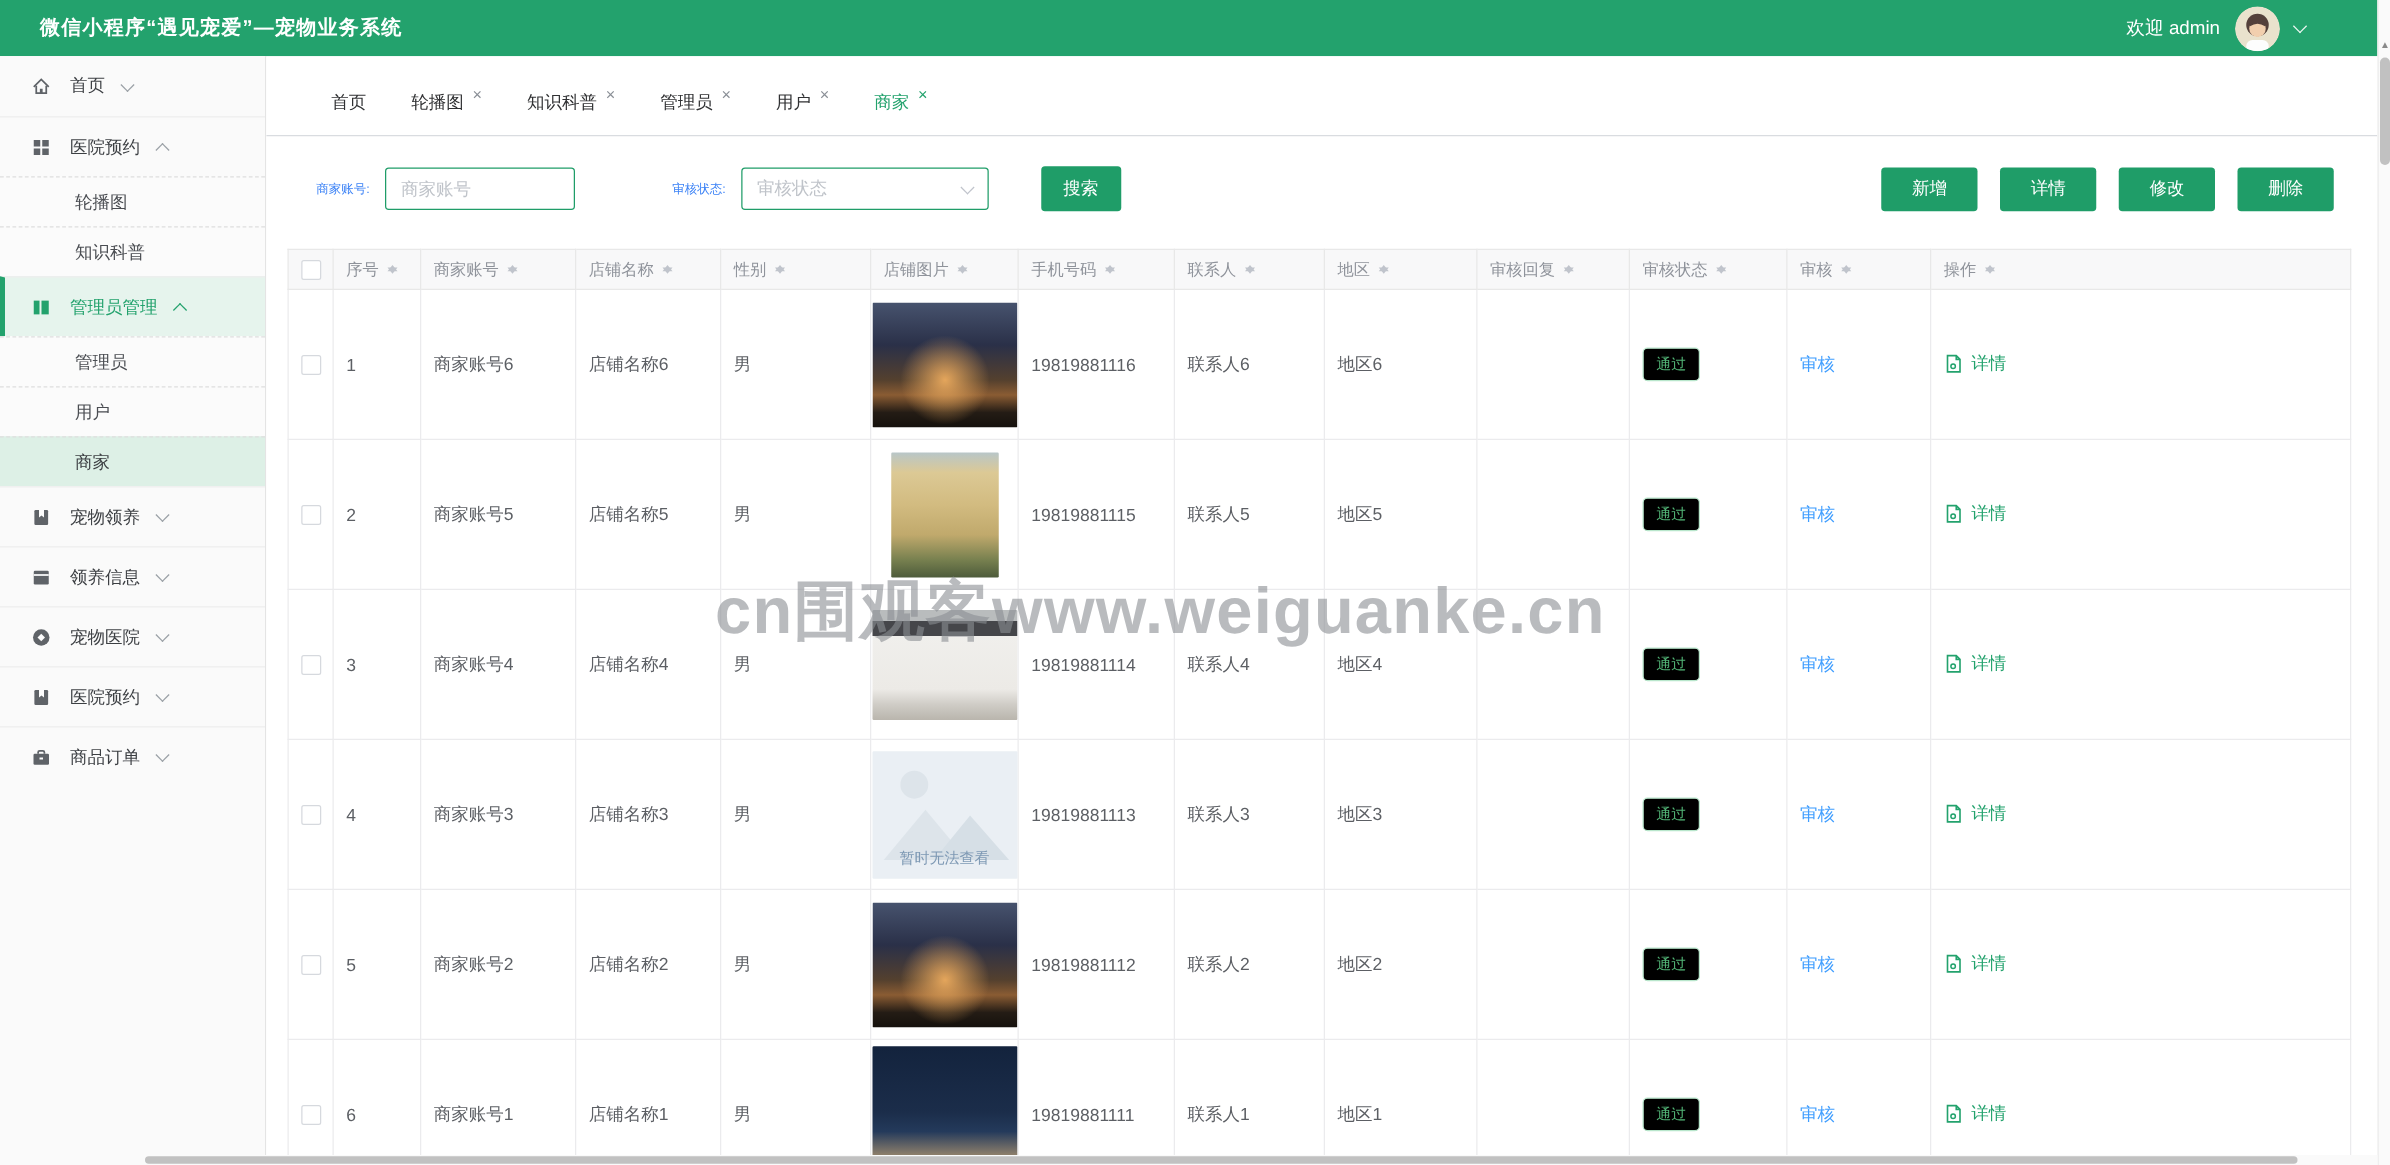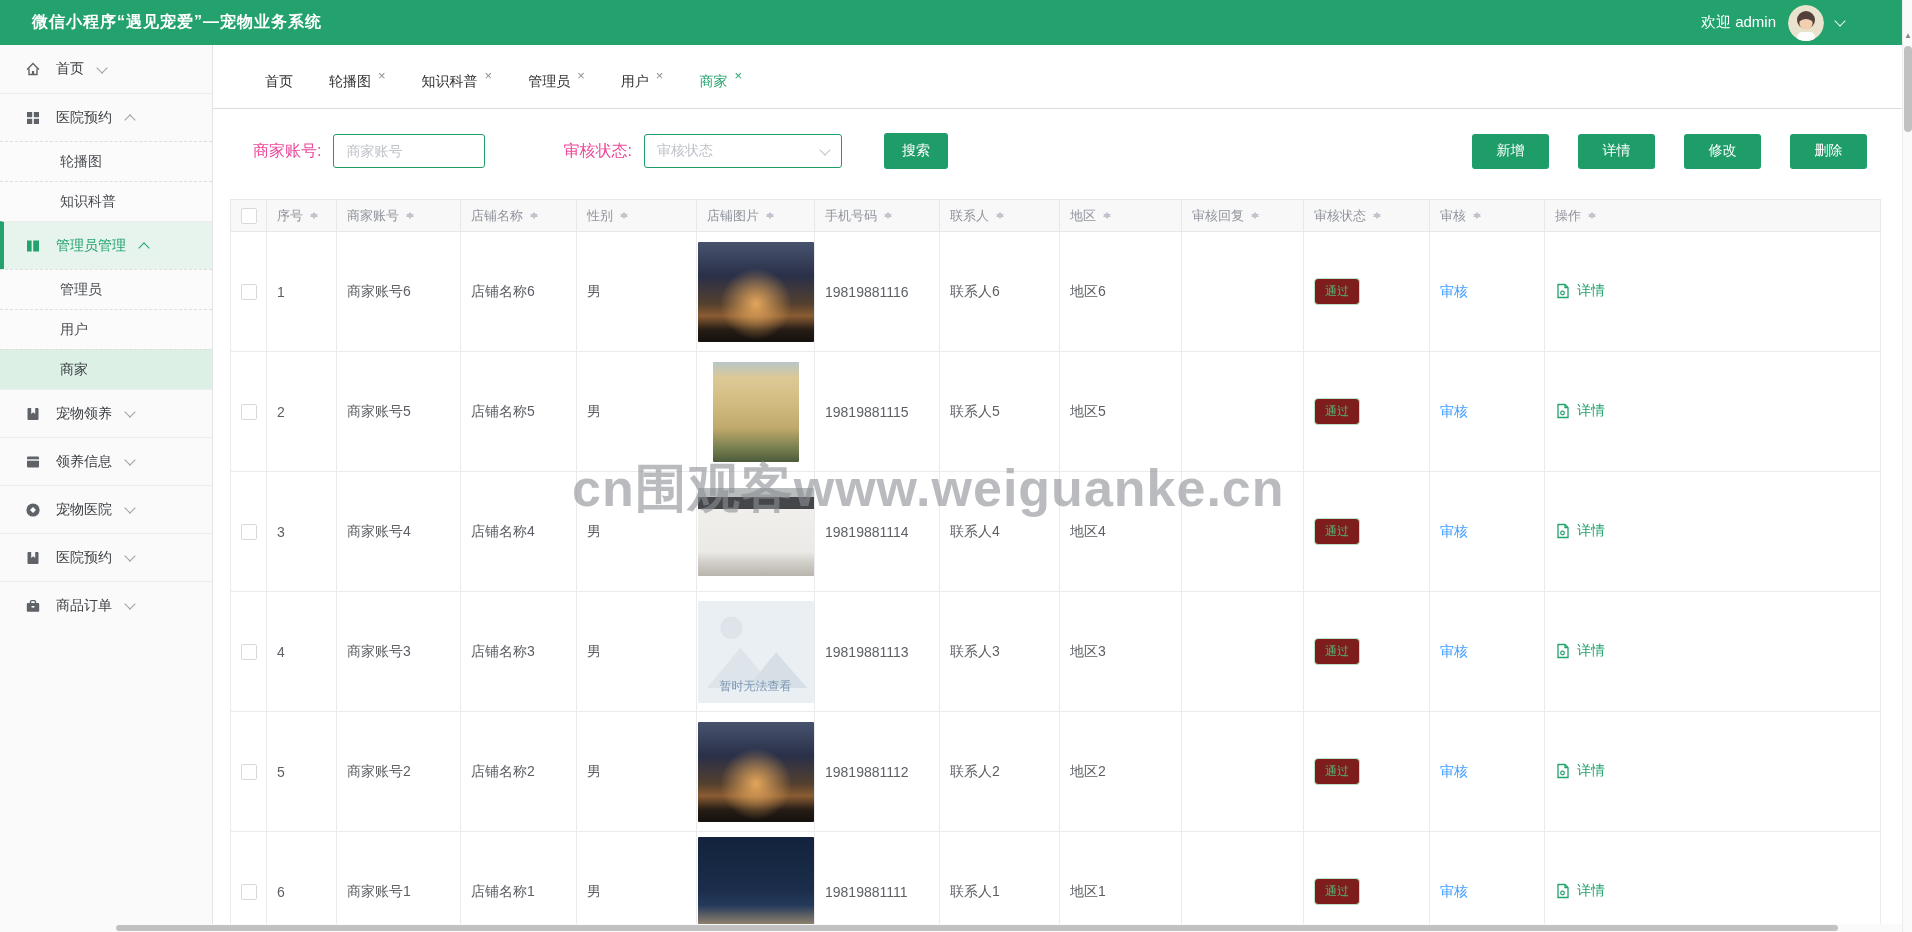--- a/index.html
+++ b/index.html
@@ -29,42 +29,42 @@
   
   .main { position:absolute; left:213px; top:45px; width:1689px; height:887px; background:#fff; overflow:hidden; }
 
   .tabbar { height:64px; border-bottom:1px solid #d9dce0; display:flex; align-items:center; gap:36px; padding:10px 0 0 52px; }
   .tab { font-size:14px; color:#303133; cursor:pointer; white-space:nowrap; }
   .tab .x { font-size:13px; color:#8a8f96; margin-left:7px; position:relative; top:-6px; cursor:pointer; }
   .tab.active { color:#23a26d; }
   .tab.active .x { color:#23a26d; }
 
   .toolbar { margin-top:22px; height:40px; display:flex; align-items:center; padding-left:40px; }
-  .toolbar label { font-size:16px; color:#ec4899; margin-right:12px; }
+  .toolbar label { font-size:10px; color:#3b82f6; margin-right:12px; }
   .text-input { width:152px; height:34px; border:1px solid #1f9d68; border-radius:3px; padding:0 12px; font-size:14px; color:#333; outline:none; background:#fff; }
   .text-input::placeholder { color:#bfc3c9; }
   .fake-select { width:198px; height:34px; border:1px solid #1f9d68; border-radius:3px; display:flex; align-items:center; padding:0 12px; font-size:14px; color:#bfc3c9; margin-right:0; cursor:pointer; background:#fff; }
   .fake-select .arr { margin-left:auto; border-color:#c0c4cc; }
   .gap-status { margin-left:78px; }
   .btn { border:none; border-radius:3px; background:#1f9d68; color:#fff; font-size:14px; cursor:pointer; }
   .btn.search { width:64px; height:36px; margin-left:42px; }
-  .right-actions { margin-left:auto; margin-right:35px; display:flex; gap:29px; }
+  .right-actions { margin-left:auto; margin-right:35px; display:flex; gap:18px; }
   .right-actions .btn { width:77px; height:35px; }
 
   
   table.grid { margin:28px 22px 0 17px; width:1650px; border-collapse:collapse; table-layout:fixed; }
   .grid th { height:32px; background:#f8f8f9; color:#8f939b; font-size:13px; font-weight:400; text-align:left; padding-left:10px; border:1px solid #e8e8e8; white-space:nowrap; }
   .grid td { height:120px; border:1px solid #ebebed; font-size:14px; color:#5c5f64; padding-left:10px; background:#fff; }
   .grid td.c, .grid th.c { text-align:center; padding-left:0; }
   .cbx { display:inline-block; width:16px; height:16px; border:1px solid #d6d9de; border-radius:2px; background:#fff; vertical-align:middle; cursor:pointer; }
   .sort { display:inline-block; width:11px; height:15px; position:relative; margin-left:5px; vertical-align:-3px; cursor:pointer; }
   .sort::before { content:""; position:absolute; top:0; left:2px; border:4px solid transparent; border-bottom:5px solid #c0c4cc; }
   .sort::after { content:""; position:absolute; bottom:0; left:2px; border:4px solid transparent; border-top:5px solid #c0c4cc; }
 
-  .badge { display:inline-block; padding:4px 10px; font-size:12px; color:#52b576; background:#7f1d1d; border:1px solid #b8e6cb; border-radius:4px; }
+  .badge { display:inline-block; padding:4px 10px; font-size:12px; color:#52b576; background:#000000; border:1px solid #b8e6cb; border-radius:4px; }
   .link-blue { color:#409eff; cursor:pointer; }
   .op { display:inline-flex; align-items:center; gap:6px; color:#23a26d; cursor:pointer; }
 
   .shop-img { width:116px; height:100px; margin:0 auto; border-radius:1px; }
   .img-night { background:radial-gradient(circle at 50% 62%, rgba(236,171,94,.95) 0%, rgba(236,171,94,0) 42%), linear-gradient(180deg,#47536e 0%,#2a3048 34%,#54402e 62%,#8a5c33 74%,#241c15 88%,#15110d 100%); }
   .img-yellow { width:86px; background:linear-gradient(180deg,#b8c6c8 0%,#dcc995 16%,#d2bb80 42%,#c0a96c 66%,#77804f 86%,#4d5b3b 100%); }
   .img-white { background:linear-gradient(180deg,#b9bcbd 0%,#b9bcbd 10%,#45464a 10%,#45464a 24%,#f0efec 24%,#eceae6 72%,#cfccc6 86%,#b9b5ad 100%); height:88px; }
   .img-blue { height:110px; background:linear-gradient(180deg,#13233d 0%,#1b2d4a 48%,#243a5b 62%,#93836c 80%,#6d5f4d 92%,#4c4236 100%); }
   .img-ph { height:102px; background:#eaeff4; position:relative; display:flex; align-items:flex-end; justify-content:center; }
   .img-ph svg { position:absolute; inset:0; }

